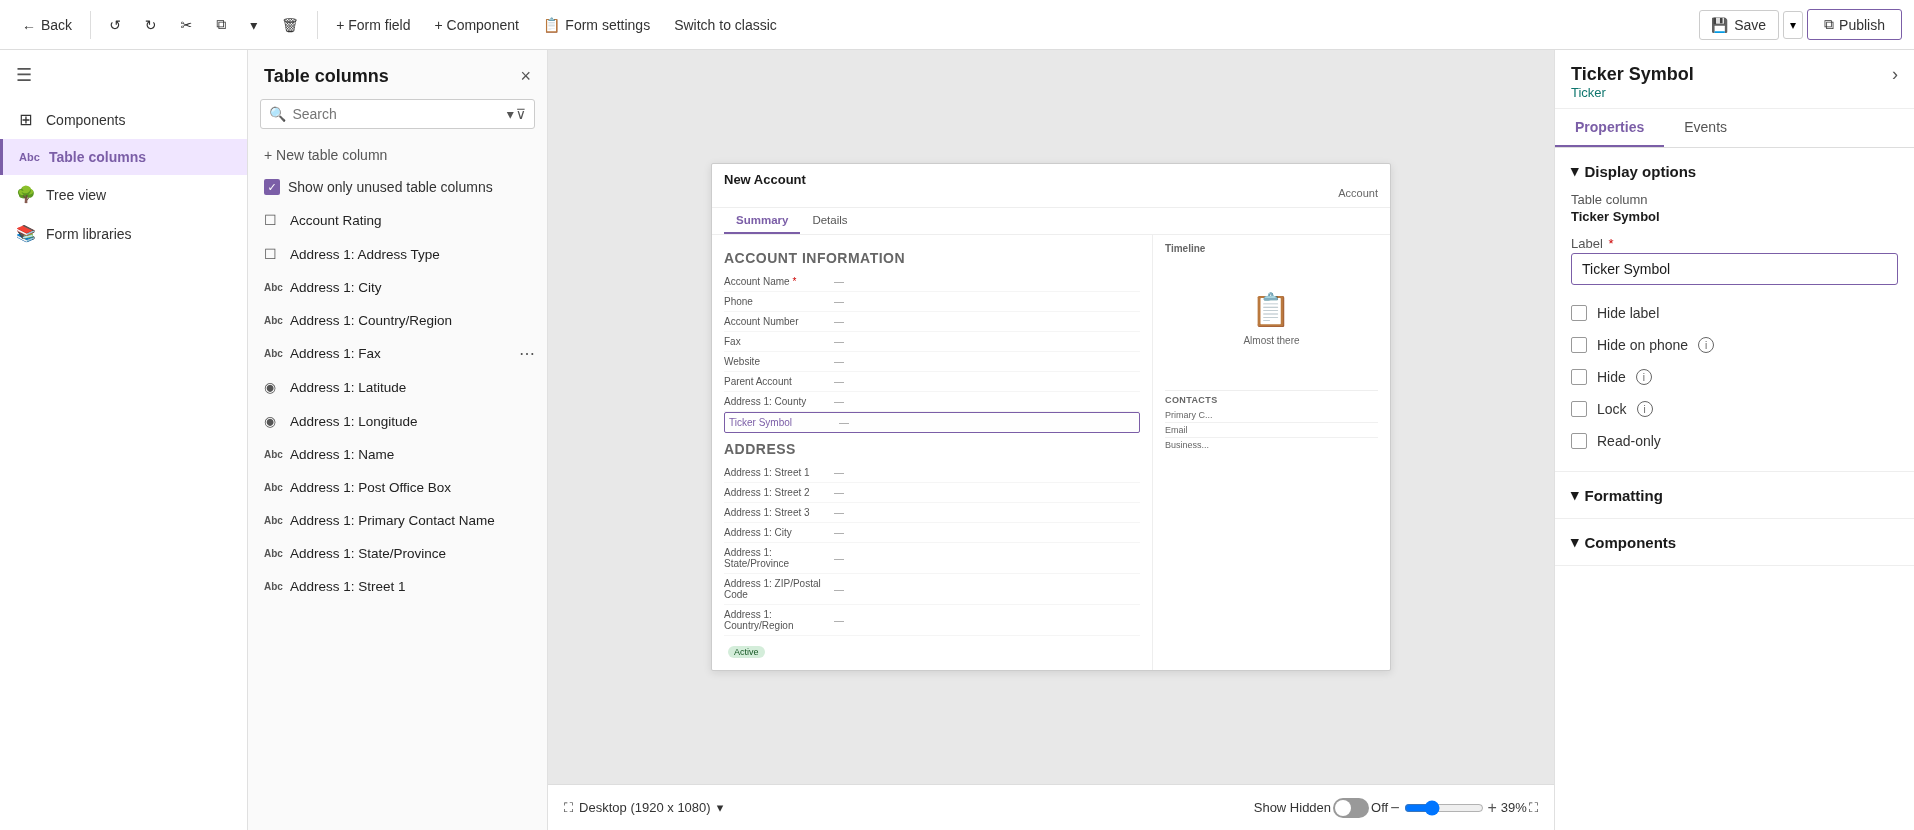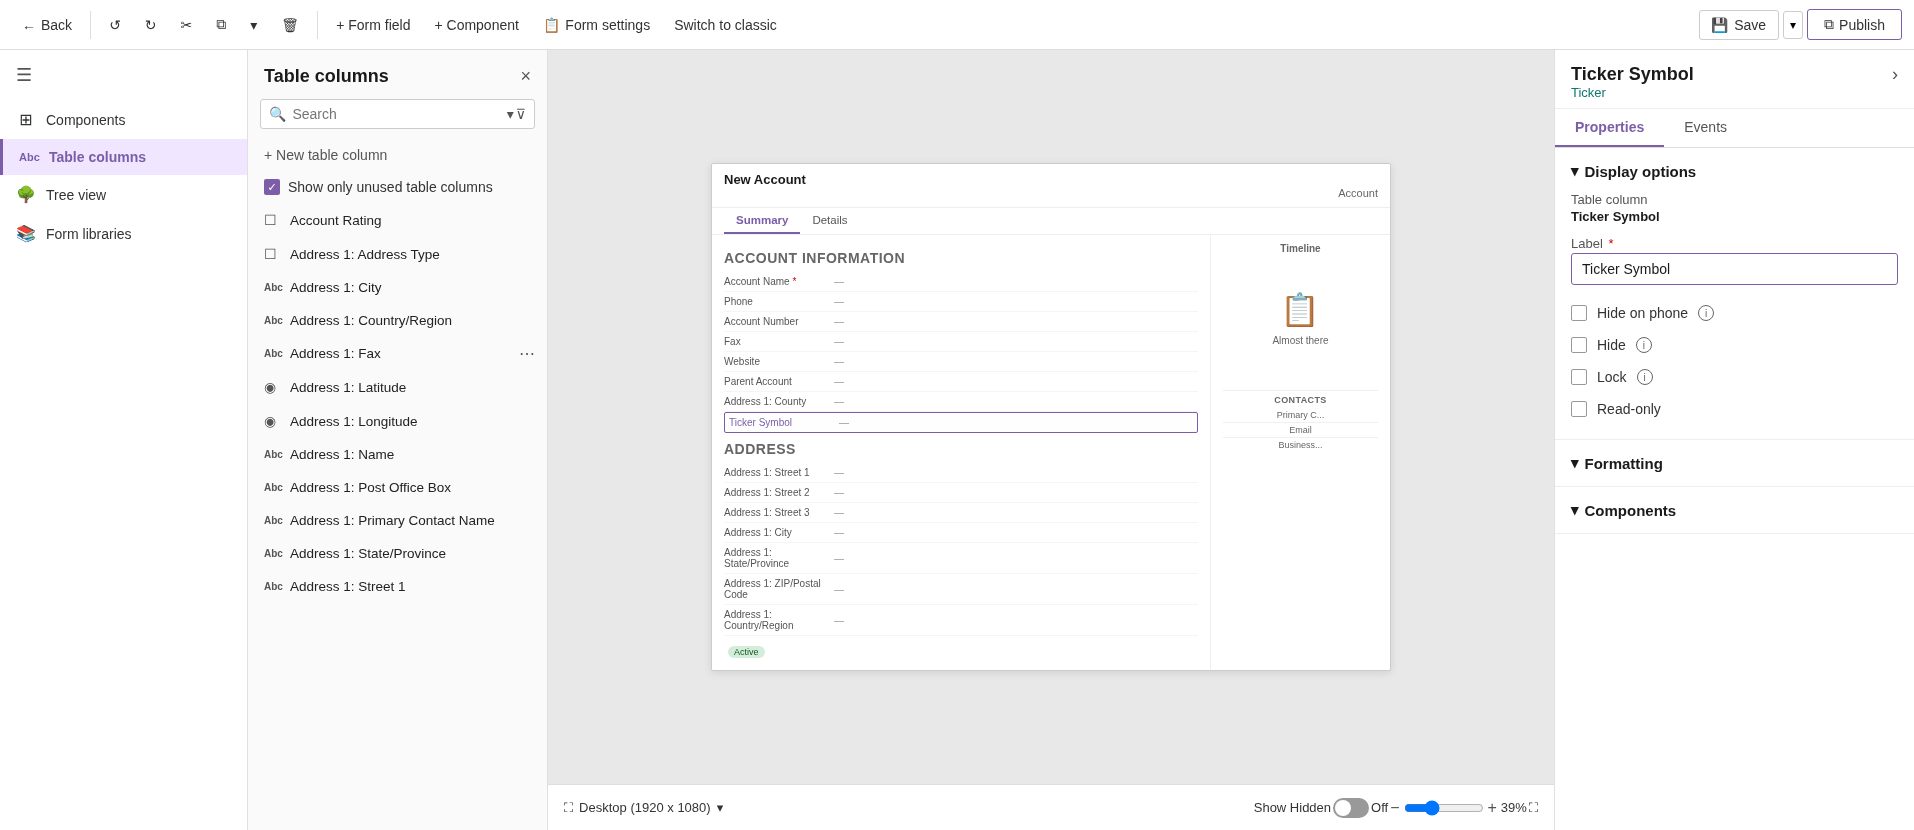--- a/index.html
+++ b/index.html
@@ -156,21 +156,21 @@
     }
     .fp-header { padding: 8px 12px; border-bottom: 1px solid #eee; }
     .fp-header .fp-title { font-size: 13px; font-weight: 600; color: #1a1a1a; }
     .fp-header .fp-sub { font-size: 11px; color: #666; text-align: right; }
     .fp-tabs { display: flex; gap: 0; padding: 0 12px; border-bottom: 1px solid #eee; }
     .fp-tab { padding: 6px 12px; font-size: 11.5px; color: #555; cursor: pointer; }
     .fp-tab.active { border-bottom: 2px solid #7B5EA7; color: #7B5EA7; font-weight: 600; }
 
     .fp-body { display: flex; }
     .fp-left { flex: 1; padding: 8px 12px; }
-    .fp-right { width: 180px; padding: 8px 12px; border-left: 1px solid #eee; text-align: center; }
+    .fp-right { width: 238px; padding: 8px 12px; border-left: 1px solid #eee; }
 
     .fp-section-title { font-size: 14px; font-weight: 700; color: #666; letter-spacing: 0.5px; margin-bottom: 6px; margin-top: 7px; }
     .fp-field { display: flex; align-items: center; padding: 4px 0; border-bottom: 1px solid #f5f5f5; }
     .fp-field-label { width: 110px; font-size: 10px; color: #555; flex-shrink: 0; }
     .fp-field-value { font-size: 10px; color: #999; flex: 1; }
     .fp-field.highlighted { border: 1.5px solid #7B5EA7; border-radius: 2px; padding: 4px; background: #fefefe; }
 
     .fp-address-section { margin-top: 8px; }
 
     .almost-there {
@@ -607,20 +607,24 @@
       </div>
 
       <div class="rp-field-group">
         <div class="rp-label">
           <span>Label</span>
           <span class="required-star">*</span>
         </div>
         <input class="rp-input" type="text" value="Ticker Symbol" style="">
       </div>
 
+      <div class="rp-checkbox-row">
+        <div class="rp-checkbox"></div>
+        <span>Hide label</span>
+      </div>
 
       <div class="rp-checkbox-row">
         <div class="rp-checkbox"></div>
         <span>Hide on phone</span>
         <div class="info-icon">i</div>
       </div>
 
       <div class="rp-checkbox-row">
         <div class="rp-checkbox"></div>
         <span>Hide</span>

